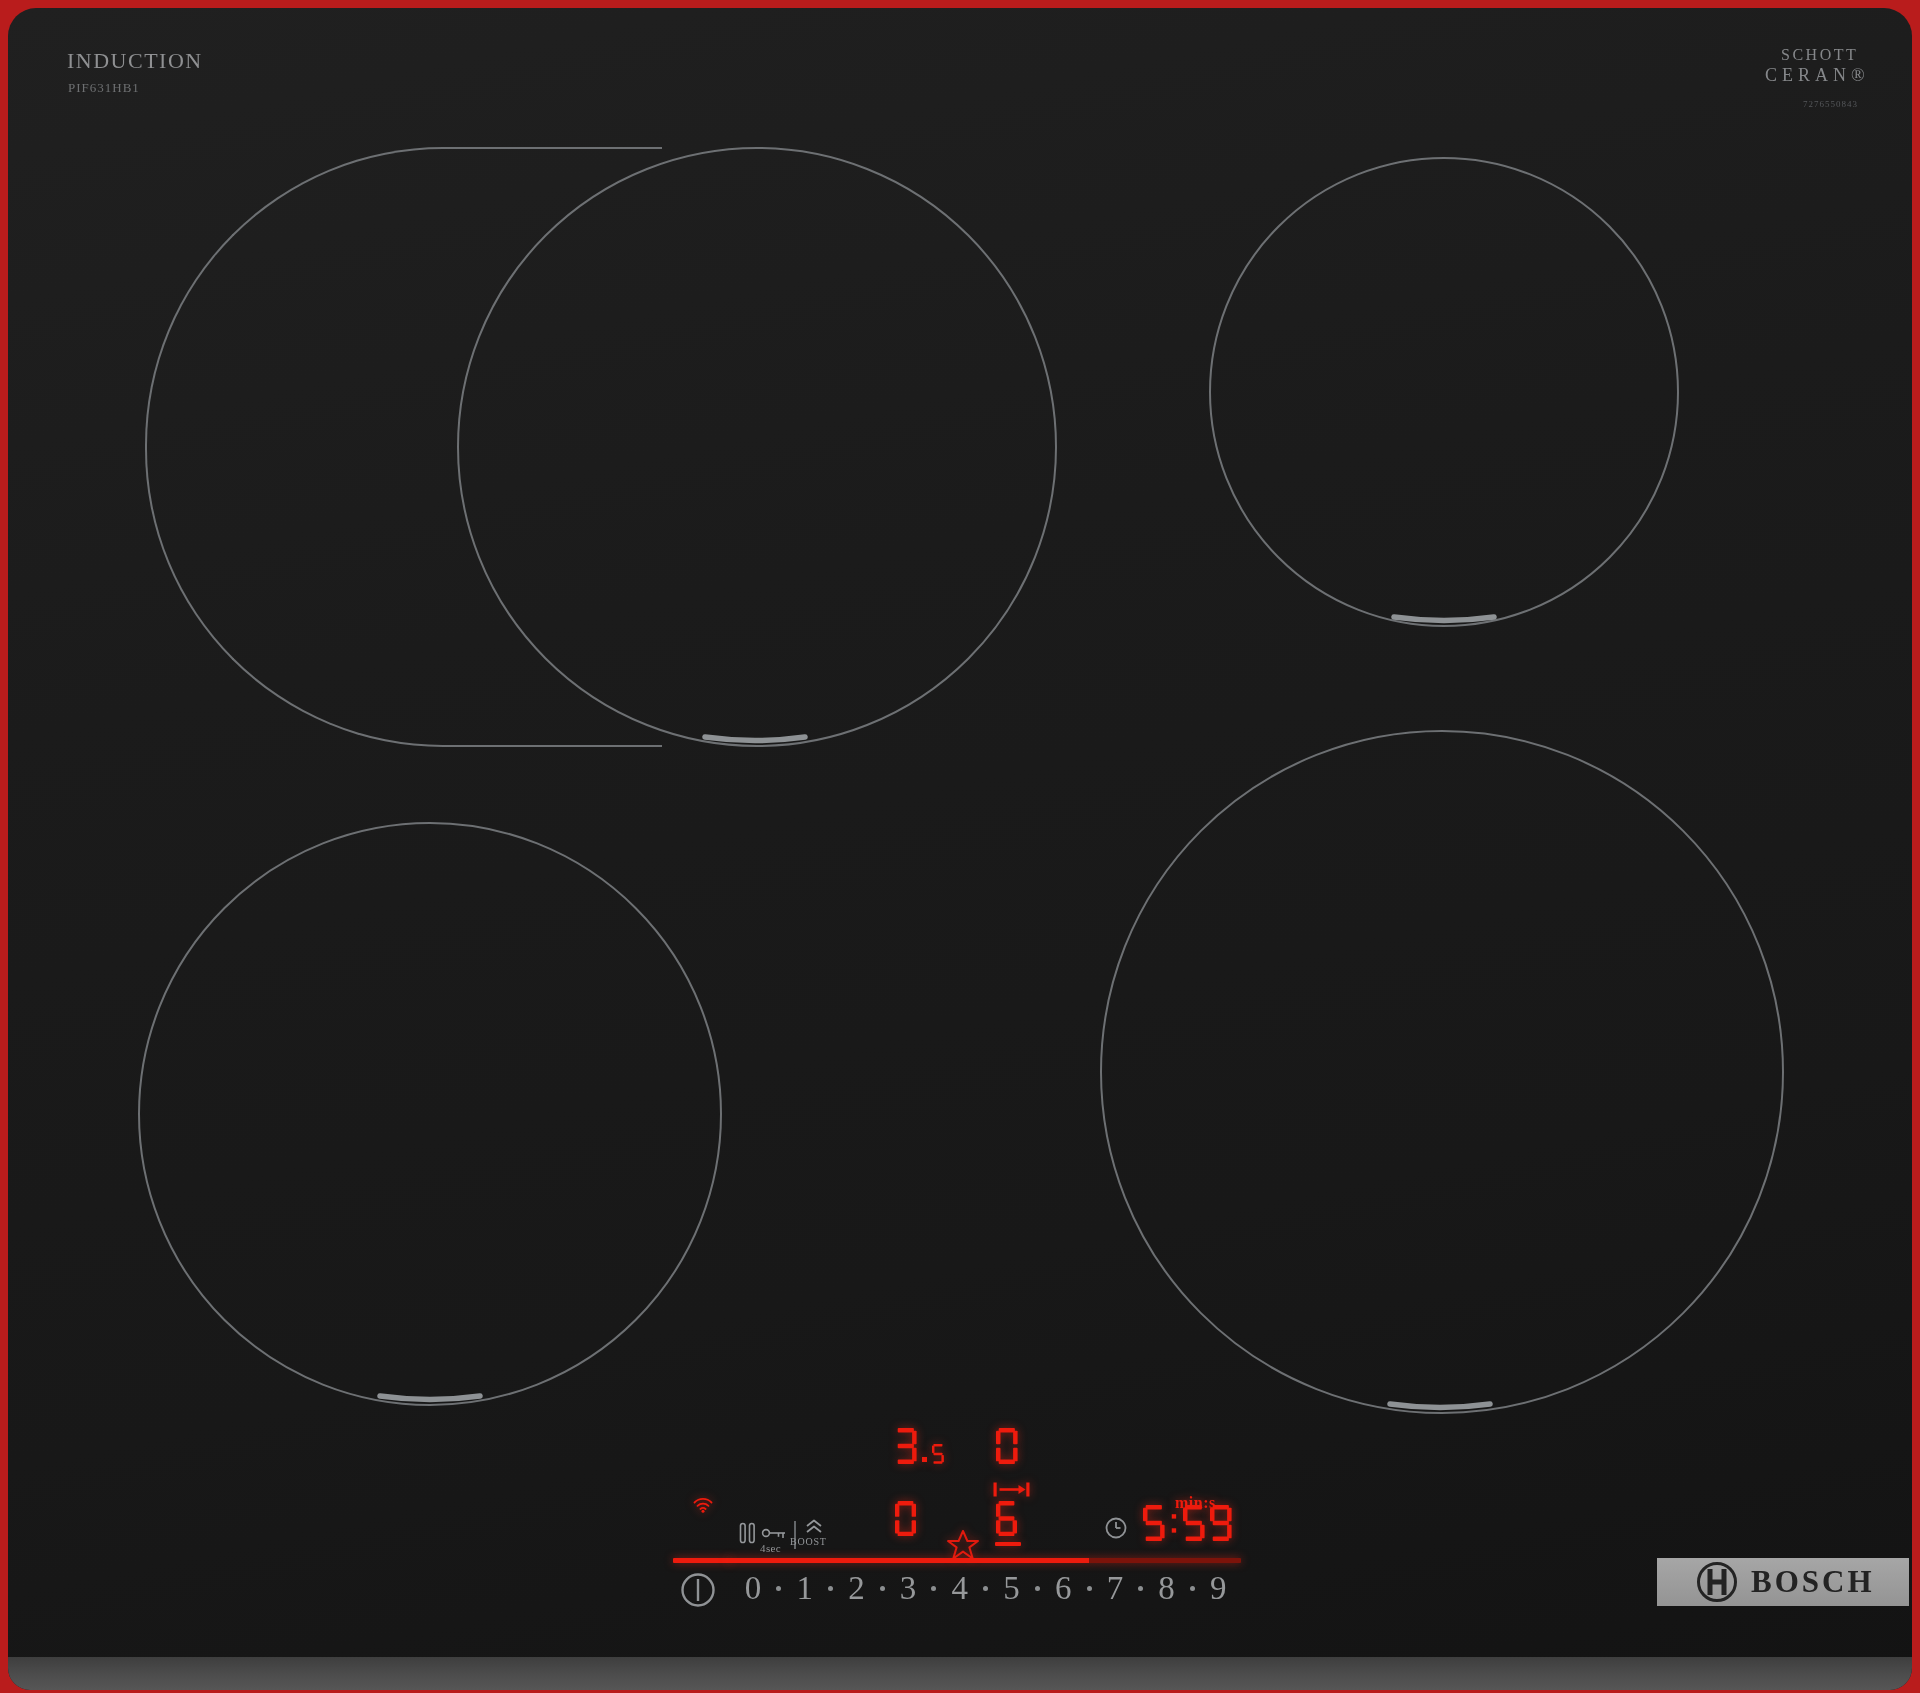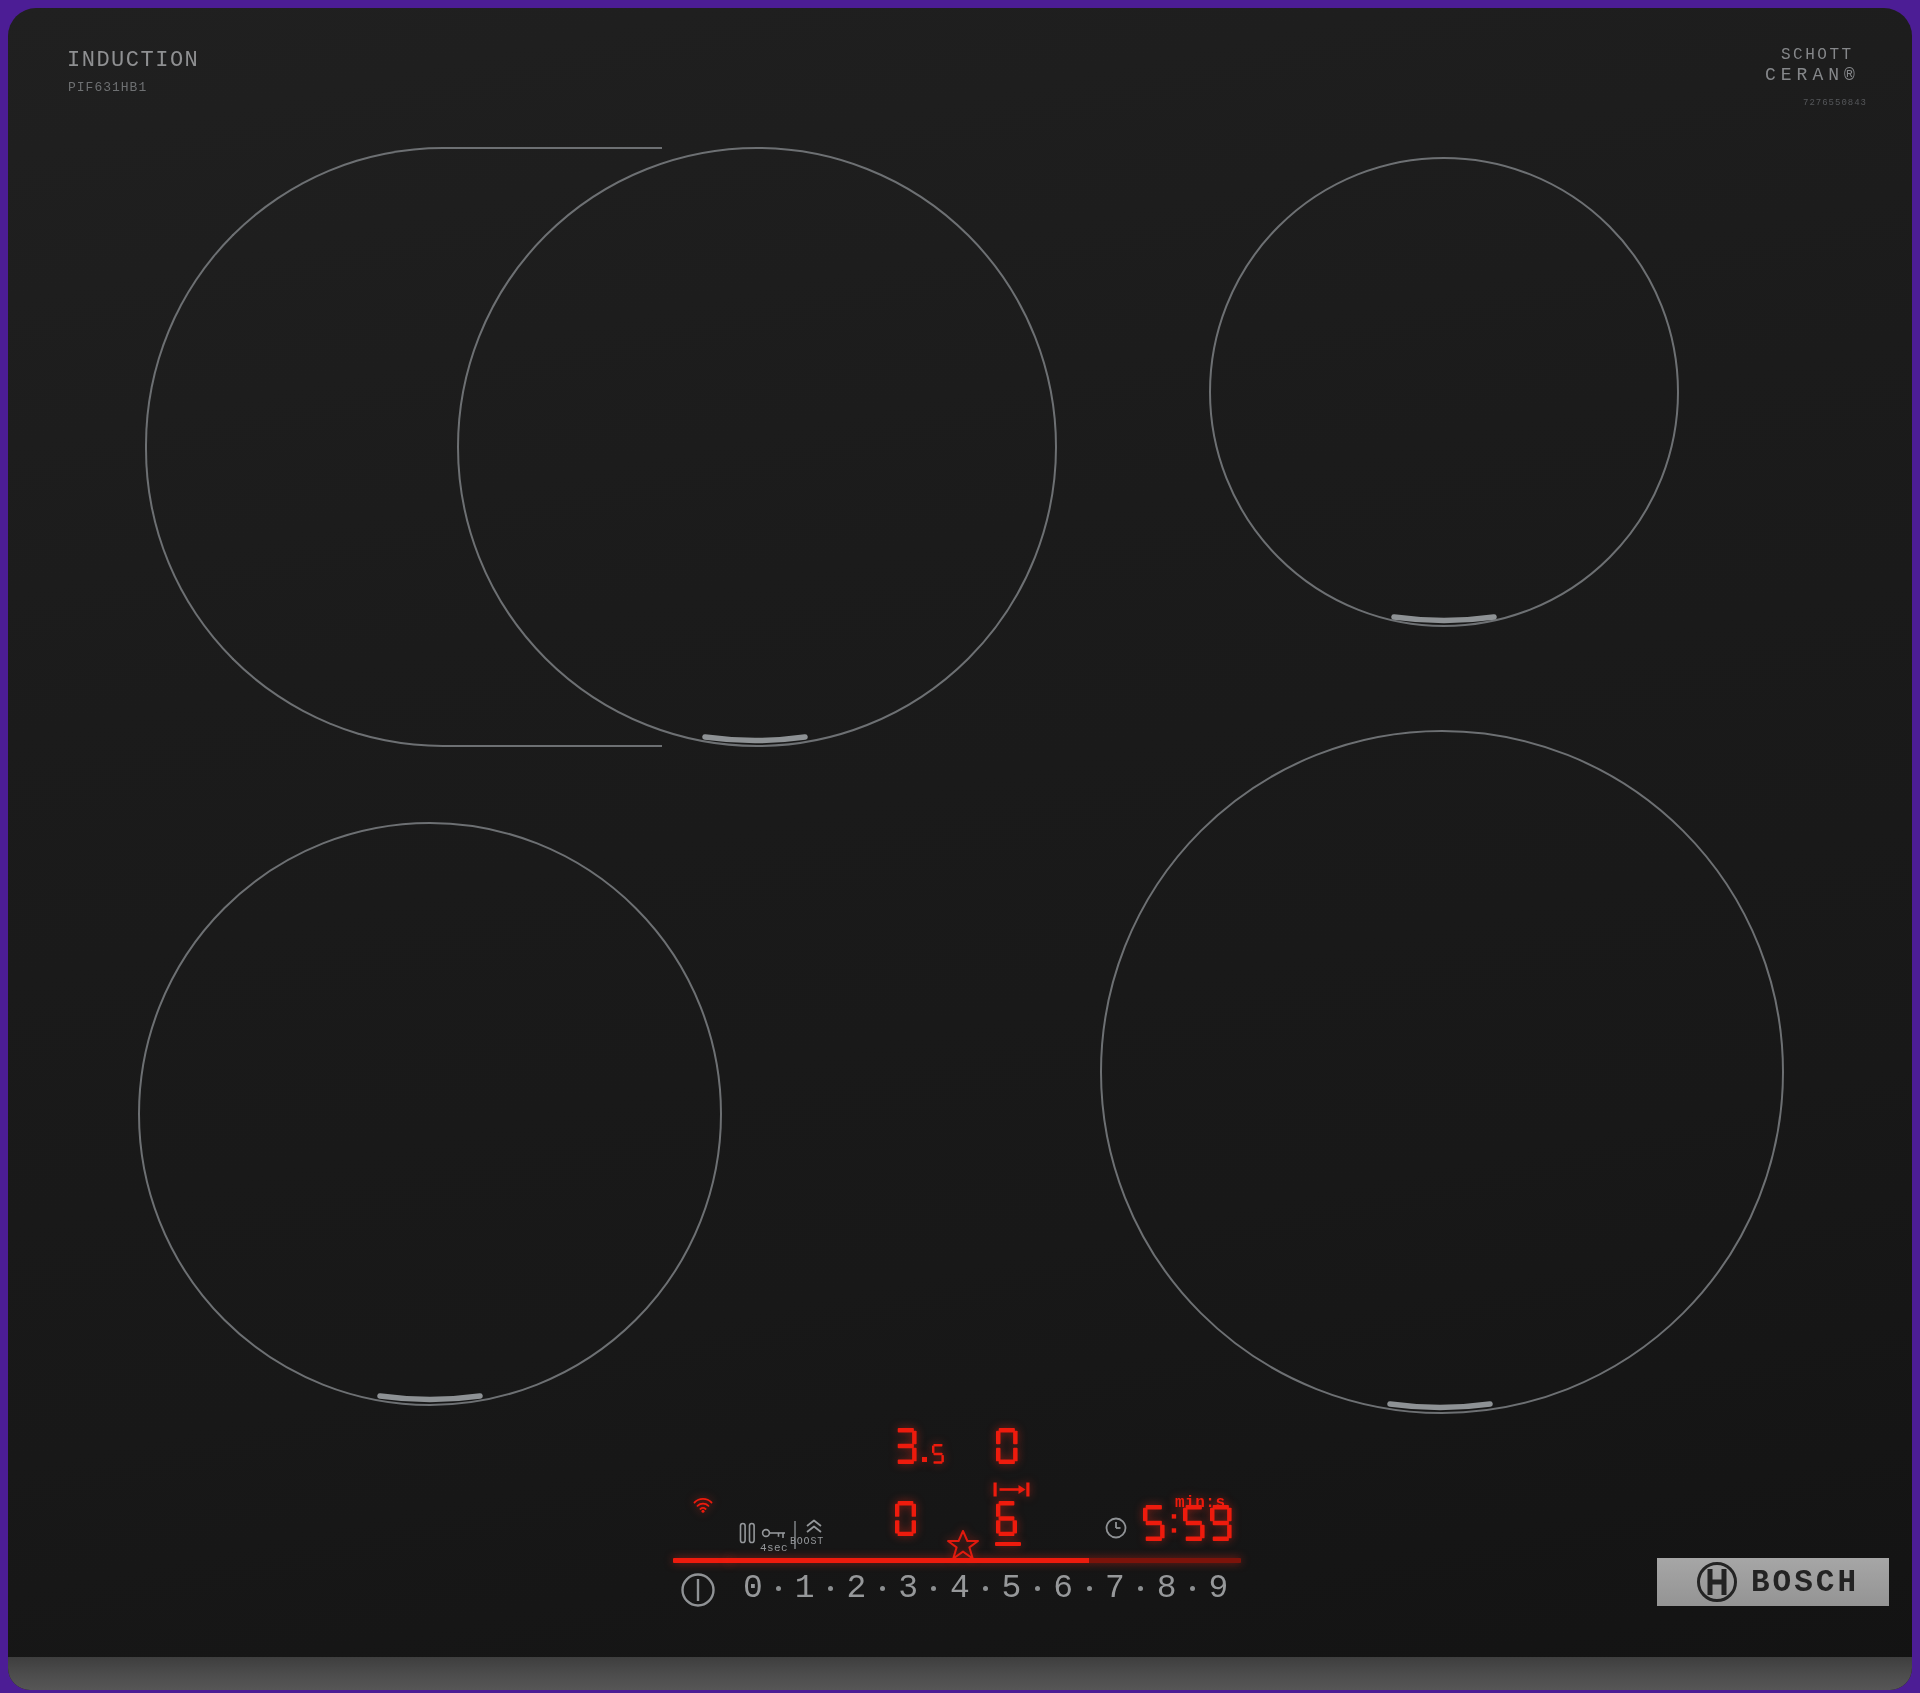--- a/index.html
+++ b/index.html
@@ -1,17 +1,17 @@
 <!DOCTYPE html>
 <html><head>
 <meta charset="utf-8">
 <style>
   html,body{margin:0;padding:0;background:#ffffff;}
-  .stage{position:relative;width:1920px;height:1693px;background:#4c1d95;overflow:hidden;
-         font-family:Liberation Mono, monospace;}
+  .stage{position:relative;width:1920px;height:1693px;background:#b91c1c;overflow:hidden;
+         font-family:Liberation Serif, serif;}
   .hob{position:absolute;left:8px;top:8px;width:1904px;height:1682px;
        border-radius:28px 28px 22px 22px;overflow:hidden;
        background:linear-gradient(168deg,#202020 0%,#1b1b1b 35%,#181818 70%,#131313 100%);}
   .trim{position:absolute;left:0;right:0;bottom:0;height:33px;
         background:linear-gradient(180deg,#3e3e3e 0%,#4d4d4d 55%,#565656 100%);}
   
   .type-label{position:absolute;left:59px;top:40px;font-size:22px;letter-spacing:1.5px;color:#8f9092;}
   .model-label{position:absolute;left:60px;top:72px;font-size:13px;letter-spacing:1px;color:#6e7072;}
   .schott{position:absolute;left:1757px;top:38px;width:100px;color:#85878a;text-align:left;}
   .schott .l1{font-size:16px;letter-spacing:2.5px;margin-left:16px;}
@@ -26,21 +26,21 @@
   .abs{position:absolute;}
   .gray-label{color:#939699;letter-spacing:0.4px;}
   .seg{position:absolute;}
   .seg svg, .red-glow{filter:drop-shadow(0 0 4px rgba(255,40,22,.5));}
   .underline-led{position:absolute;height:4px;border-radius:1px;}
   .bar{position:absolute;height:5px;border-radius:1px;}
   .lvl-num{position:absolute;width:44px;text-align:center;font-size:33px;color:#96989a;}
   .lvl-dot{position:absolute;width:5px;height:5px;border-radius:50%;background:#8b8e90;}
   .minsec{position:absolute;font-size:16px;letter-spacing:0.5px;font-weight:bold;}
   
-  .plate{position:absolute;left:1649px;top:1550px;width:232px;height:48px;
+  .plate{position:absolute;left:1649px;top:1550px;width:252px;height:48px;
          background:linear-gradient(180deg,#a6a6a6,#949494);
          display:flex;align-items:center;}
   .plate .word{font-size:31px;font-weight:bold;letter-spacing:3px;color:#232323;margin-left:12px;}
 </style>
 </head>
 <body>
 
 <div class="stage">
   <div class="hob">
 

